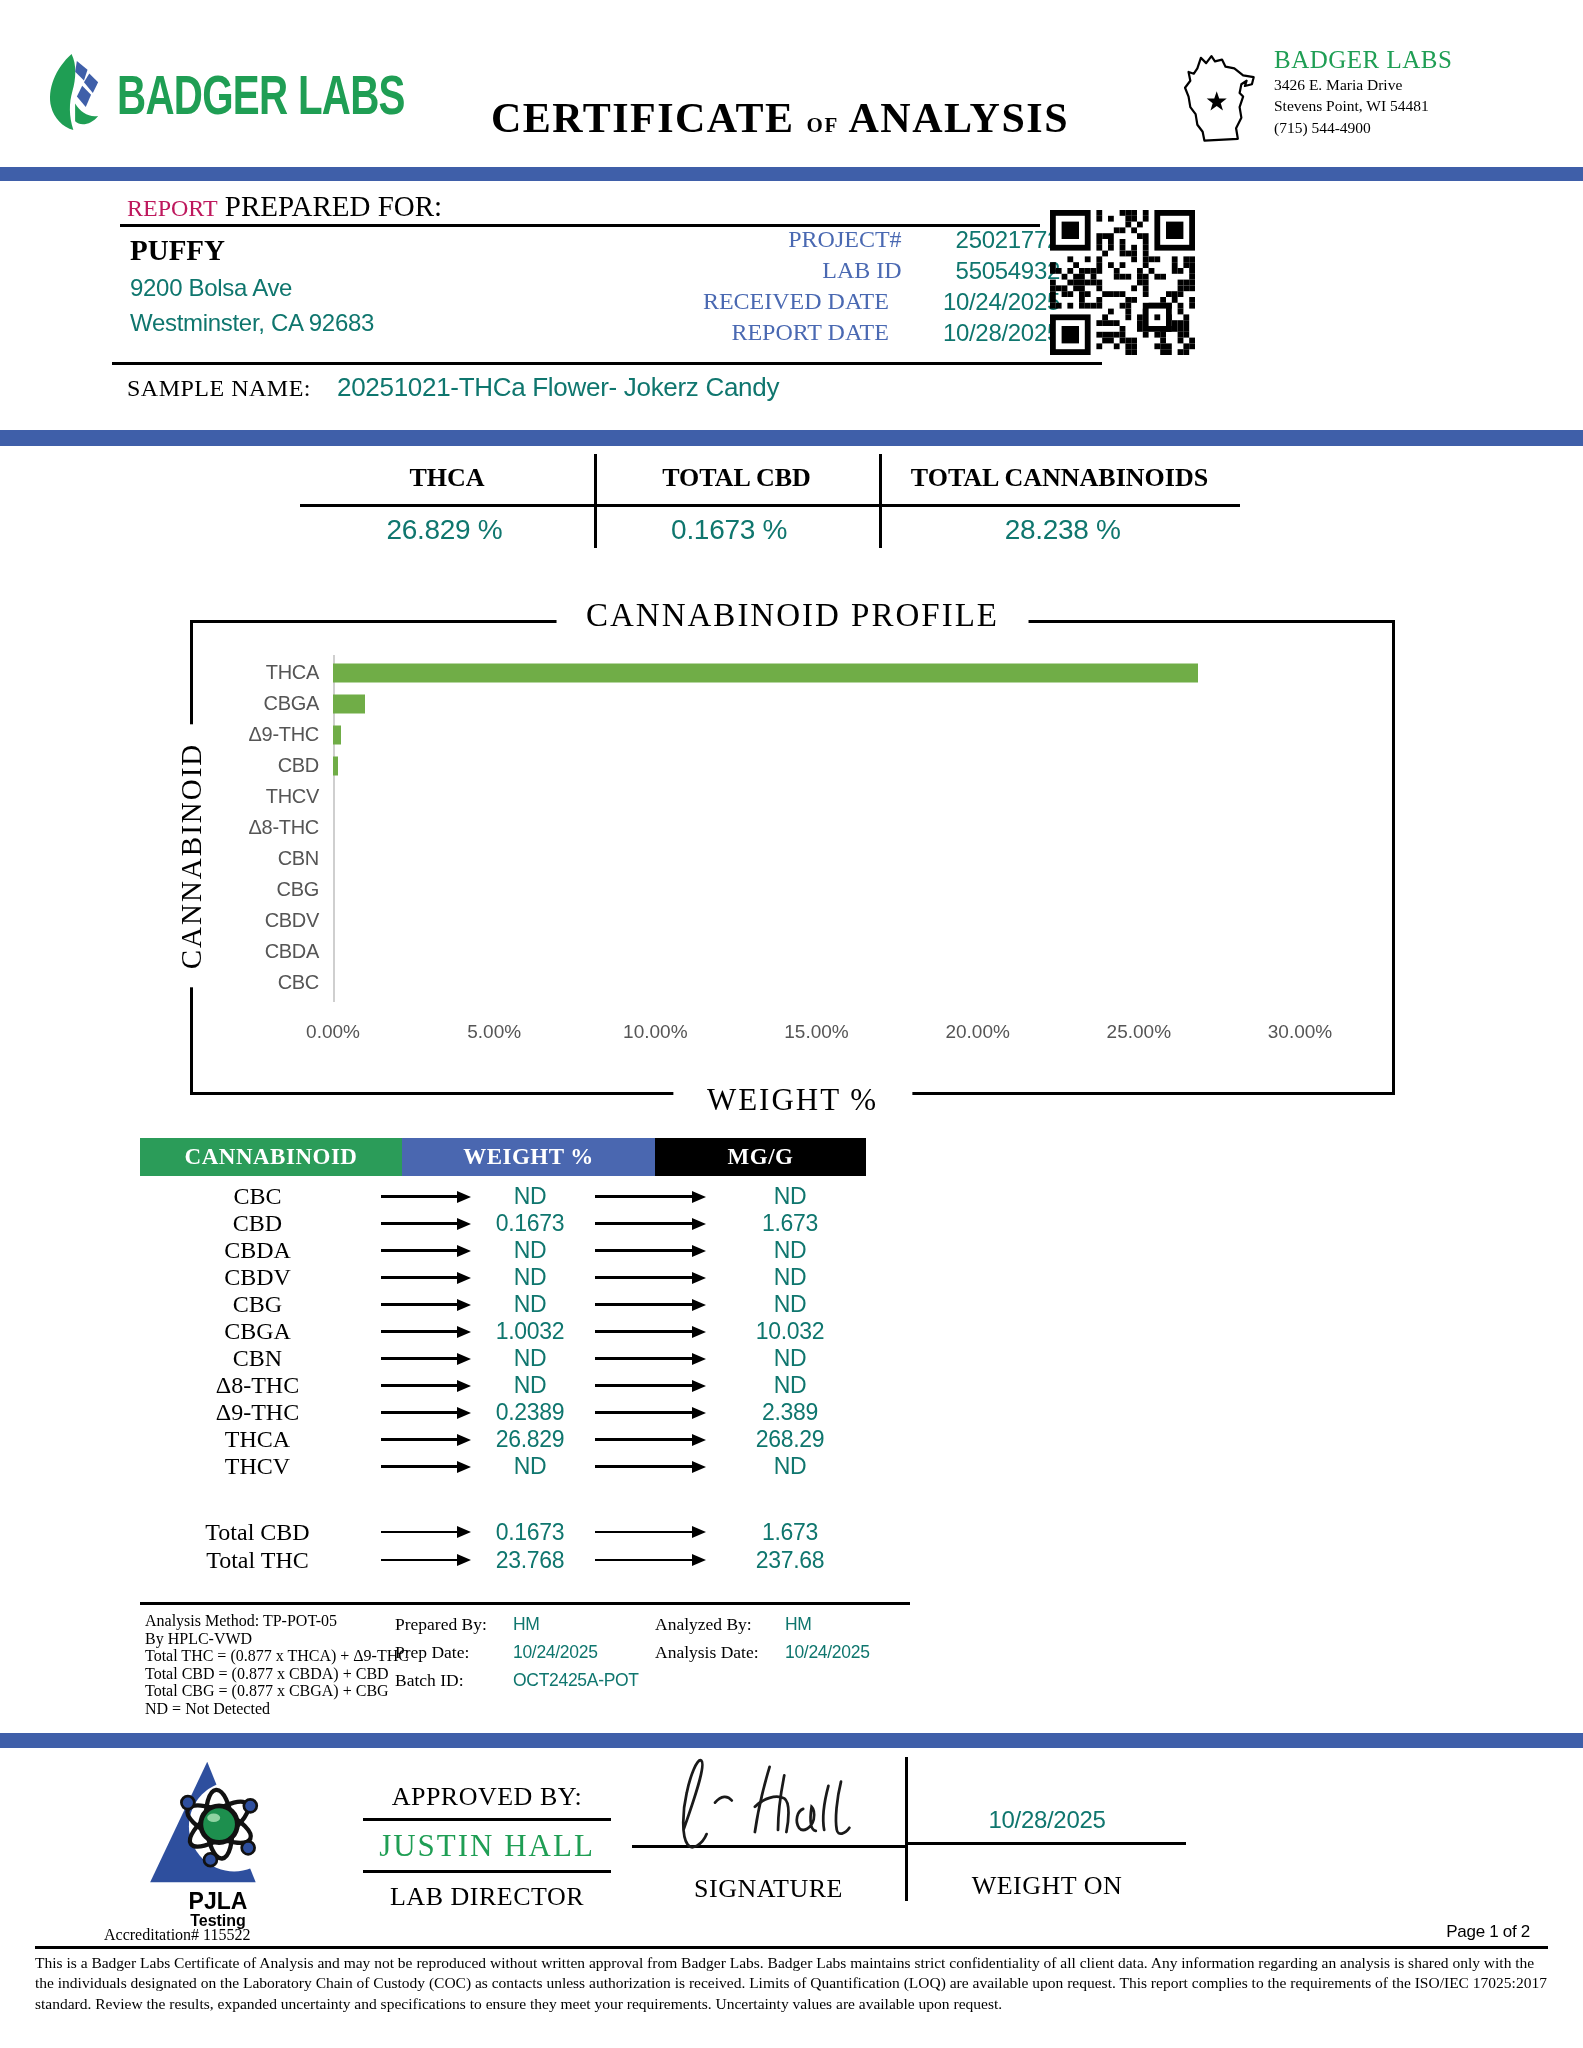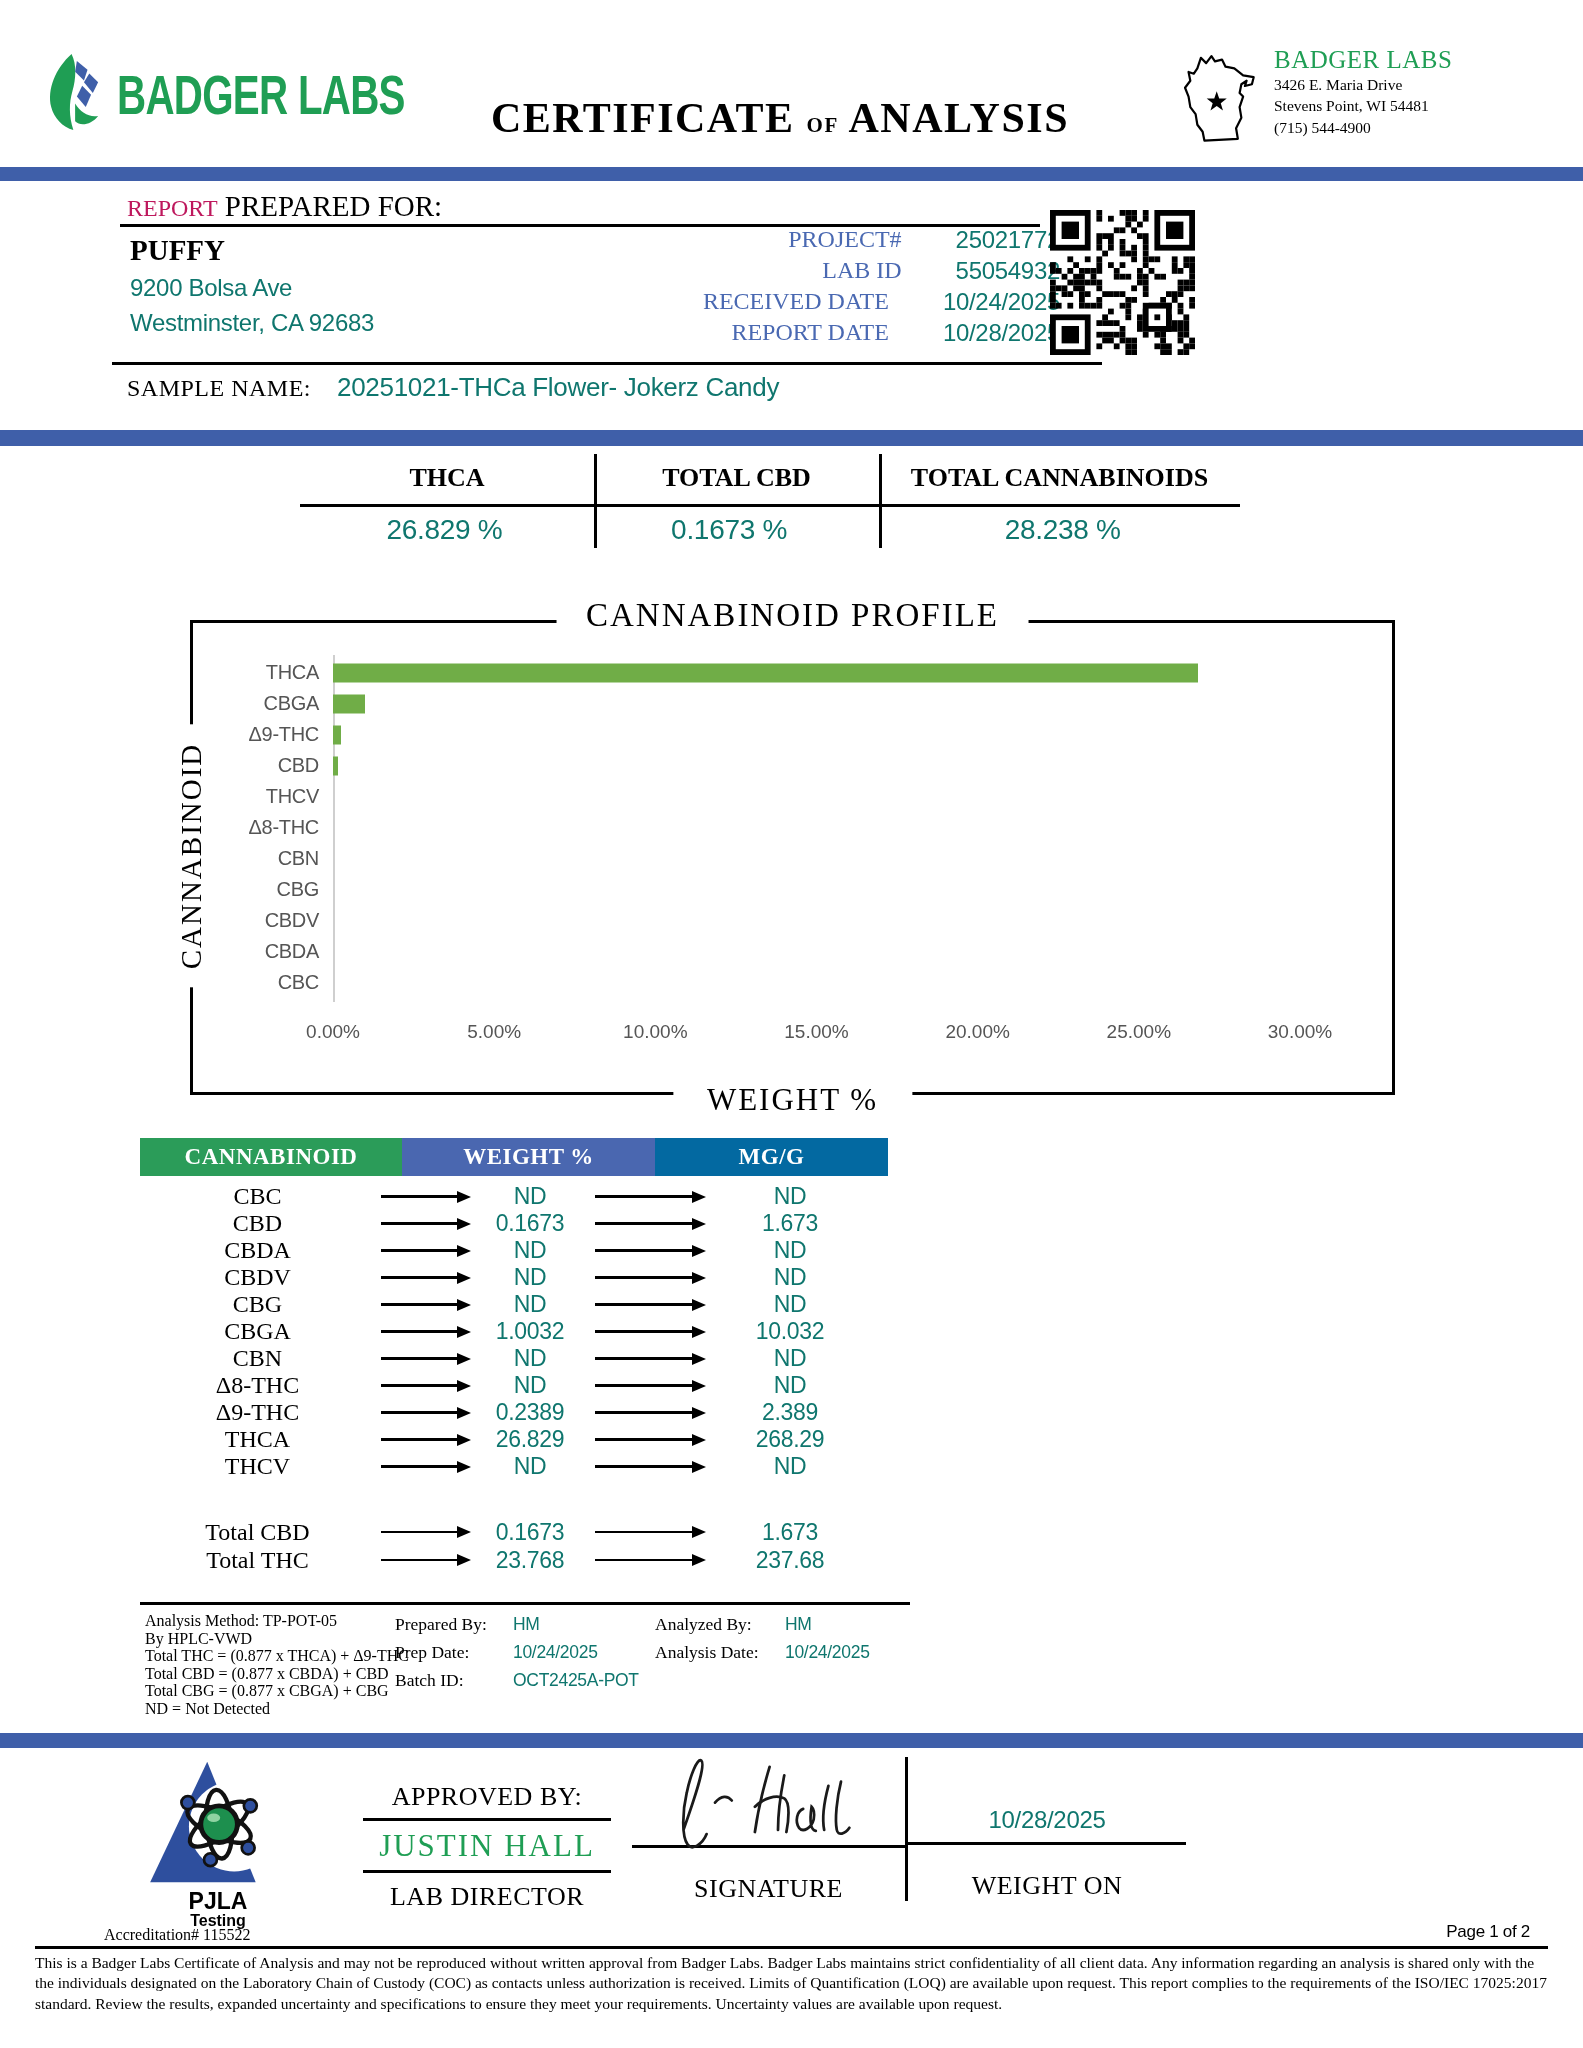--- a/index.html
+++ b/index.html
@@ -483,21 +483,21 @@
         <span class="tick" style="left: 66.6667%;">20.00%</span>
         <span class="tick" style="left: 83.3333%;">25.00%</span>
         <span class="tick" style="left: 100%;">30.00%</span>
       </div>
     <div class="xlab">WEIGHT %</div>
   </div>
 
   <div class="thead">
       <div class="thcell" style="width: 262px; background: rgb(43, 156, 89);">CANNABINOID</div>
       <div class="thcell" style="width: 253px; background: rgb(74, 103, 176);">WEIGHT %</div>
-      <div class="thcell" style="width: 233px; background: #0369a1;">MG/G</div>
+      <div class="thcell" style="width: 211px; background: #000000;">MG/G</div>
     </div>
   <div class="trows">
       <div class="trow">
         <span class="tlabel">CBC</span>
         <div class="arrow arrow1">
           <span class="shaft"></span>
           <span class="head"></span>
         </div>
         <span class="tval1 sans">ND</span>
         <div class="arrow arrow2">

